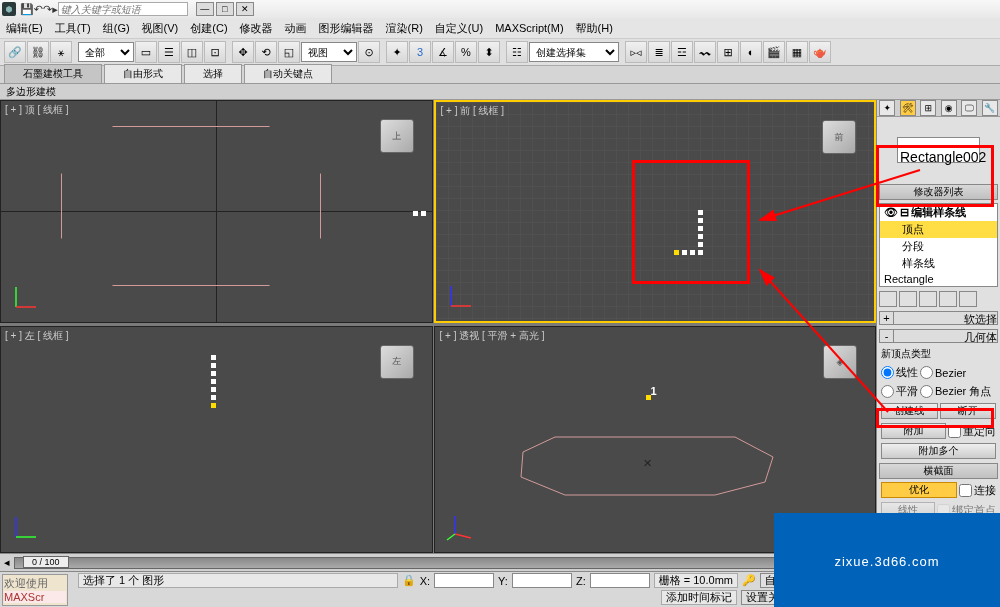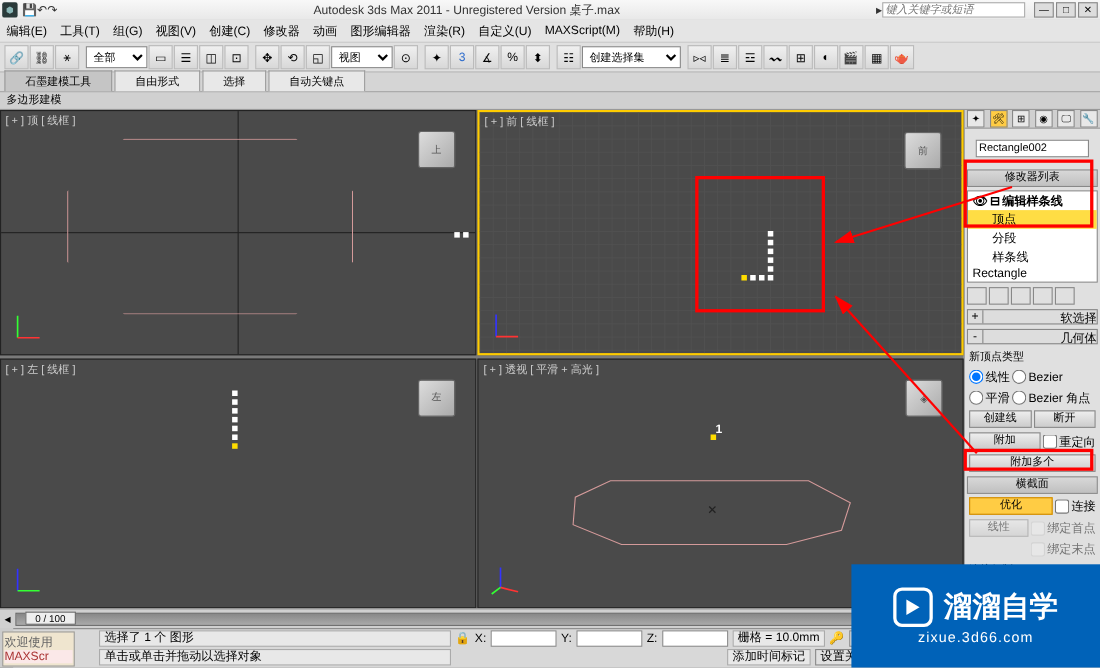--- a/index.html
+++ b/index.html
@@ -56,21 +56,21 @@
     
     
     .vertex { position: absolute; width: 5px; height: 5px; background: #fff; }
     .vertex.sel { background: #ffdd00; }
     
     
     .cmd-panel { width: 124px; background: #e0e0e0; border-left: 1px solid #888; display: flex; flex-direction: column; overflow: hidden; }
     .cmd-tabs { height: 20px; display: flex; background: #d0d0d0; justify-content: space-around; align-items: center; border-bottom: 1px solid #999; }
     .cmd-tab { width: 16px; height: 16px; border: 1px solid #888; background: #e8e8e8; cursor: pointer; display: flex; align-items: center; justify-content: center; font-size: 9px; }
     .cmd-tab.active { background: #ffcc44; }
-    .obj-name { height: 16px; background: #fff; border: 1px solid #888; margin: 10px; padding: 0 2px; font-size: 10px; line-height: 14px; }
+    .obj-name { height: 16px; background: #fff; border: 1px solid #888; margin: 20px; padding: 12px 2px; font-size: 14px; line-height: 14px; }
     .rollout-title { height: 16px; background: linear-gradient(to bottom, #d8d8d8, #c0c0c0); border: 1px solid #888; margin: 1px 2px; padding: 0 4px; font-size: 10px; line-height: 14px; text-align: center; }
     .modifier-stack { background: #fff; margin: 2px; border: 1px solid #888; font-size: 10px; }
     .mod-item { padding: 1px 4px; display: flex; align-items: center; gap: 2px; cursor: pointer; }
     .mod-item.bold { font-weight: bold; }
     .mod-item.sel { background: #ffdd44; }
     .mod-item.sub { padding-left: 22px; }
     .stack-icons { display: flex; gap: 2px; margin: 2px; }
     .stack-icon-btn { width: 18px; height: 16px; border: 1px solid #888; background: #e0e0e0; cursor: pointer; }
     
     .panel-row { display: flex; align-items: center; gap: 2px; margin: 2px 4px; font-size: 10px; }
@@ -81,21 +81,21 @@
     
     .expand-bar { height: 14px; margin: 2px; border: 1px solid #888; background: #ddd; display: flex; }
     .expand-bar span:first-child { width: 14px; text-align: center; border-right: 1px solid #888; }
     .expand-bar span:last-child { flex: 1; text-align: right; }
     
     
     .timeline { position: absolute; bottom: 36px; left: 0; right: 0; height: 18px; background: #d0d0d0; border-top: 1px solid #888; display: flex; align-items: center; padding: 0 4px; }
     .time-slider { flex: 1; height: 12px; background: linear-gradient(to bottom, #888, #aaa); border: 1px solid #666; position: relative; }
     .time-marker { position: absolute; left: 8px; top: -2px; padding: 0 8px; background: #eee; border: 1px solid #666; font-size: 9px; }
     
-    .status-bar { position: absolute; bottom: 0; left: 12px; right: 0; height: 36px; background: #d8d8d8; border-top: 1px solid #888; }
+    .status-bar { position: absolute; bottom: 0; left: 0; right: 0; height: 36px; background: #d8d8d8; border-top: 1px solid #888; }
     .status-row1 { height: 17px; display: flex; align-items: center; padding: 0 4px; font-size: 10px; gap: 4px; }
     .status-row2 { height: 17px; display: flex; align-items: center; padding: 0 4px; font-size: 10px; gap: 4px; }
     .status-field { background: #e8e8e8; border: 1px solid #aaa; padding: 0 4px; height: 15px; line-height: 13px; }
     .coord-box { width: 60px; background: #fff; border: 1px solid #888; height: 15px; padding: 0 2px; }
     .auto-key { background: #e0e0e0; border: 1px solid #888; padding: 0 4px; height: 15px; line-height: 13px; cursor: pointer; }
     .transport-btn { width: 18px; height: 15px; border: 1px solid #888; background: #e0e0e0; cursor: pointer; text-align: center; }
     
     .maxscript-panel { position: absolute; bottom: 1px; left: 2px; width: 66px; height: 32px; background: #efe5cf; border: 1px solid #999; font-size: 9px; padding: 1px; }
     
     
@@ -110,21 +110,20 @@
     svg.gizmo line { stroke-width: 1.5; }
   </style>
 </head>
 <body>
 
 <div class="title-bar">
   <span class="app-icon">⬢</span>
   <span class="ico">💾</span>
   <span class="ico">↶</span>
   <span class="ico">↷</span>
-  <span class="title-text">Autodesk 3ds Max 2011 - Unregistered Version   桌子.max</span>
   <span class="ico">▸</span>
   <input class="search-box" placeholder="键入关键字或短语" style="">
   <div class="win-controls">
     <div class="win-btn">—</div>
     <div class="win-btn">□</div>
     <div class="win-btn">✕</div>
   </div>
 </div>
 
 <div class="menu-bar">
@@ -406,41 +405,32 @@
     <span>Y:</span>
       <input class="coord-box" style="">
     <span>Z:</span>
       <input class="coord-box" style="">
     <span class="status-field">栅格 = 10.0mm</span>
     <span>🔑</span>
     <span class="auto-key">自动关键点</span>
   </div>
   <div class="status-row2">
     <span style="width:70px"></span>
-    <span class="status-field" style="width:320px">单击或单击并拖动以选择对象</span>
     <span style="flex:1"></span>
     <span class="status-field">添加时间标记</span>
     <span class="auto-key">设置关键点</span>
     <span class="auto-key">关键点过滤器</span>
     <div class="transport-btn">⏮</div>
     <div class="transport-btn">◂</div>
     <div class="transport-btn">▶</div>
     <div class="transport-btn">▸</div>
     <div class="transport-btn">⏭</div>
   </div>
 </div>
 
 <div class="maxscript-panel">
   <div style="color:#666">欢迎使用</div>
   <div style="background:#fbe8e8;color:#a33">MAXScr</div>
 </div>
 
 <div class="watermark">
-  <div class="wm-logo">
-    <div class="wm-play">
-      <svg width="18" height="18">
-          <path d="M3,2 L15,9 L3,16 Z" fill="#fff"></path>
-        </svg>
-    </div>
-    <div class="wm-text">溜溜自学</div>
-  </div>
   <div class="wm-url">zixue.3d66.com</div>
 </div>
 
 </body></html>

